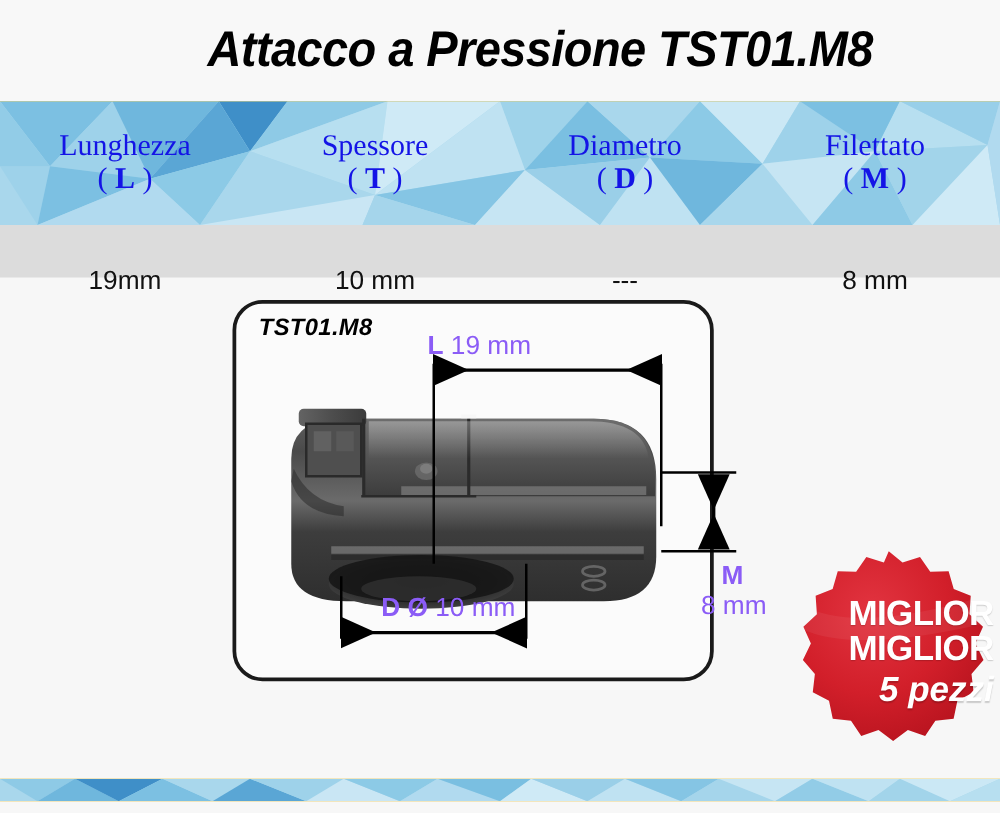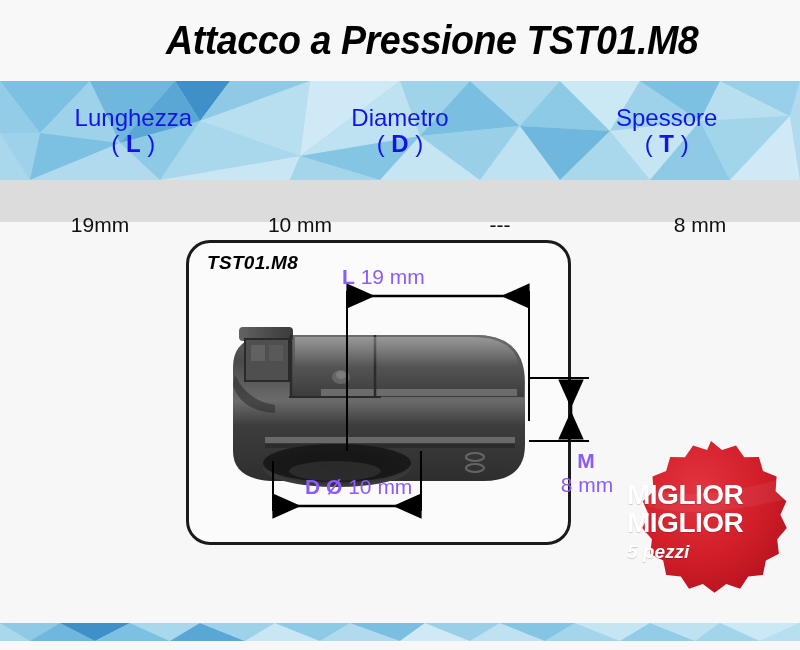--- a/index.html
+++ b/index.html
@@ -37,20 +37,21 @@
     letter-spacing: -0.5px;
     transform: scaleX(0.94);
     white-space: nowrap;
   }
 
   
   .mosaic {
     position: absolute;
     overflow: hidden;
     background: #eab308;
+    font-family: Liberation Serif, serif;
   }
   .mosaic svg { display: block; }
 
   .header-band {
     left: 0;
     top: 81px;
     width: 800px;
     height: 99px;
   }
   .header-cols {
@@ -165,38 +166,38 @@
   }
   .badge svg { display: block; }
   .badge-text {
     position: absolute;
     left: 0;
     top: 0;
     width: 168px;
     height: 168px;
     display: flex;
     flex-direction: column;
-    align-items: flex-start;
+    align-items: flex-end;
     justify-content: center;
     gap: 0px;
     pointer-events: none;
   }
   .badge-l1, .badge-l2 {
     color: #fff;
     font-weight: bold;
     font-size: 28px;
     line-height: 1.0;
     letter-spacing: -0.5px;
     text-shadow: 0 1px 1px rgba(0,0,0,0.18);
   }
   .badge-l3 {
     color: #fff;
     font-weight: bold;
     font-style: italic;
-    font-size: 19px;
+    font-size: 28px;
     line-height: 1.0;
     margin-top: 5px;
     text-shadow: 0 1px 1px rgba(0,0,0,0.18);
   }
 
   
   .footer-band {
     left: 0;
     top: 623px;
     width: 800px;
@@ -252,26 +253,30 @@
       <polygon points="730,99 790,35 800,99" fill="#cfeaf6"></polygon>
       <polygon points="790,35 800,0 800,99" fill="#b1daef"></polygon>
     </g>
   </svg>
   <div class="header-cols">
     <div class="hcol">
       <span class="name">Lunghezza</span>
       <span class="sym"><span>( </span><b>L</b><span> )</span></span>
     </div>
     <div class="hcol">
+      <span class="name">Spessore</span>
+      <span class="sym"><span>( </span><b>T</b><span> )</span></span>
+    </div>
+    <div class="hcol">
       <span class="name">Diametro</span>
       <span class="sym"><span>( </span><b>D</b><span> )</span></span>
     </div>
     <div class="hcol">
-      <span class="name">Spessore</span>
-      <span class="sym"><span>( </span><b>T</b><span> )</span></span>
+      <span class="name">Filettato</span>
+      <span class="sym"><span>( </span><b>M</b><span> )</span></span>
     </div>
   </div>
 </div>
 
 <div class="values-row">
   <div class="vcell">19mm</div>
   <div class="vcell">10 mm</div>
   <div class="vcell">---</div>
   <div class="vcell">8 mm</div>
 </div>

